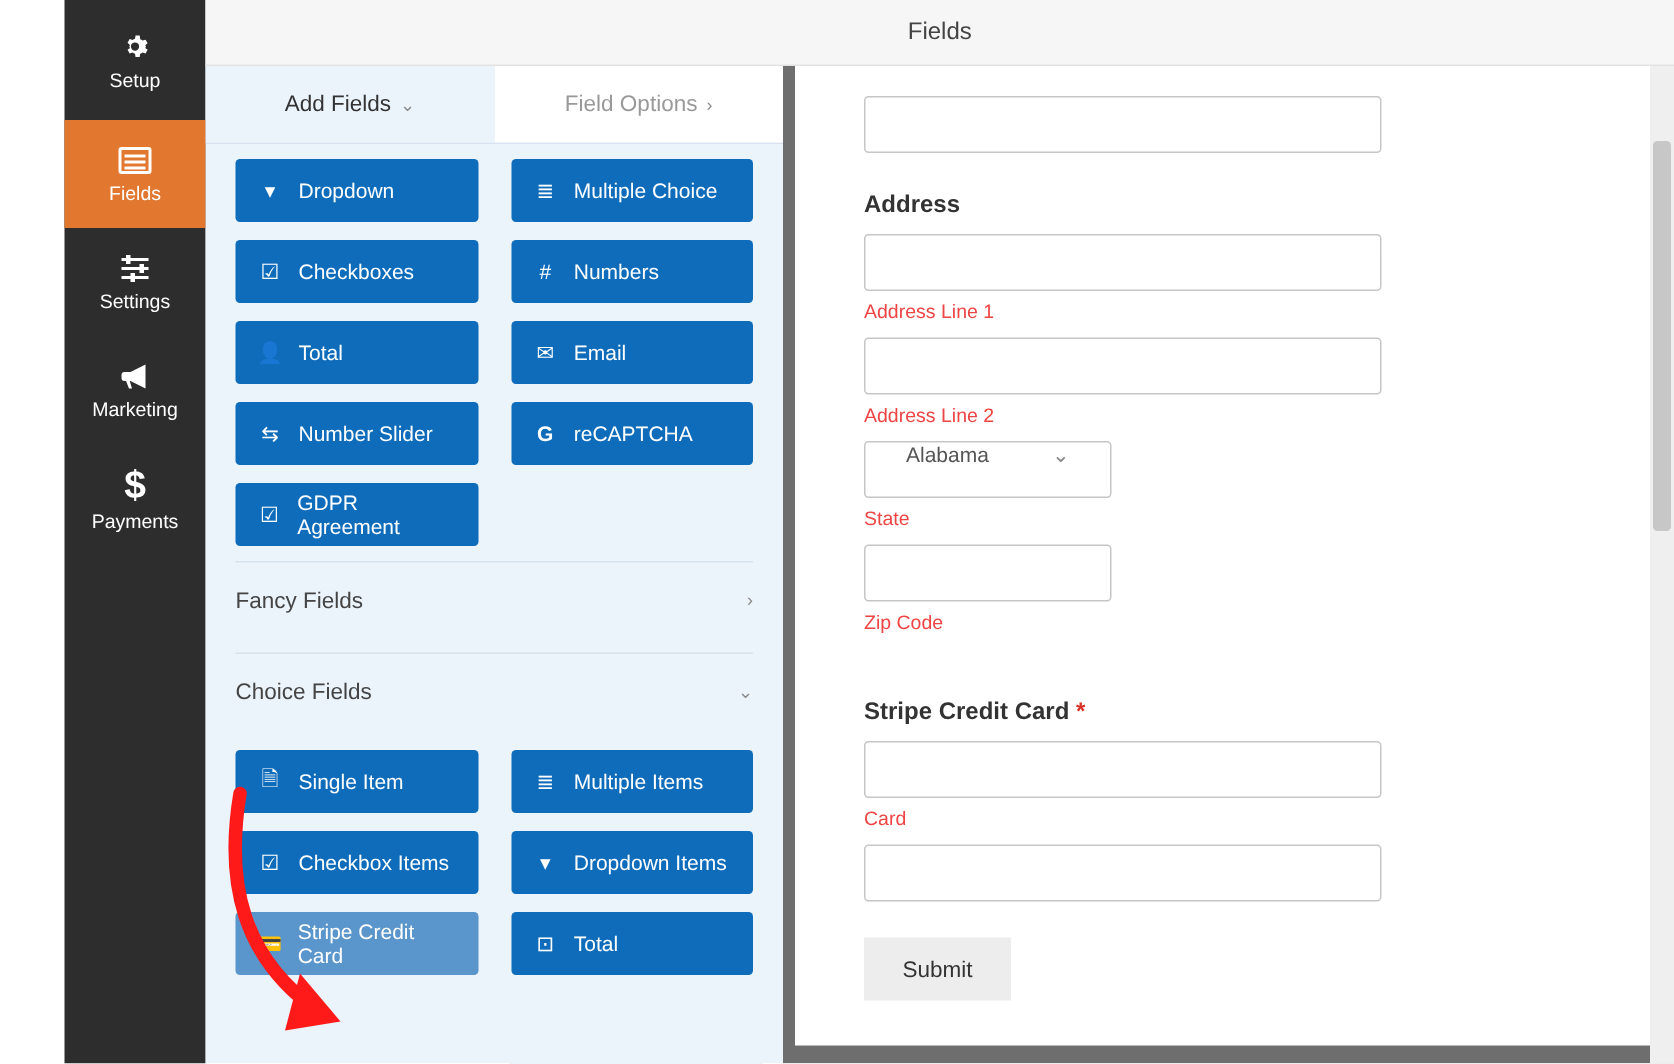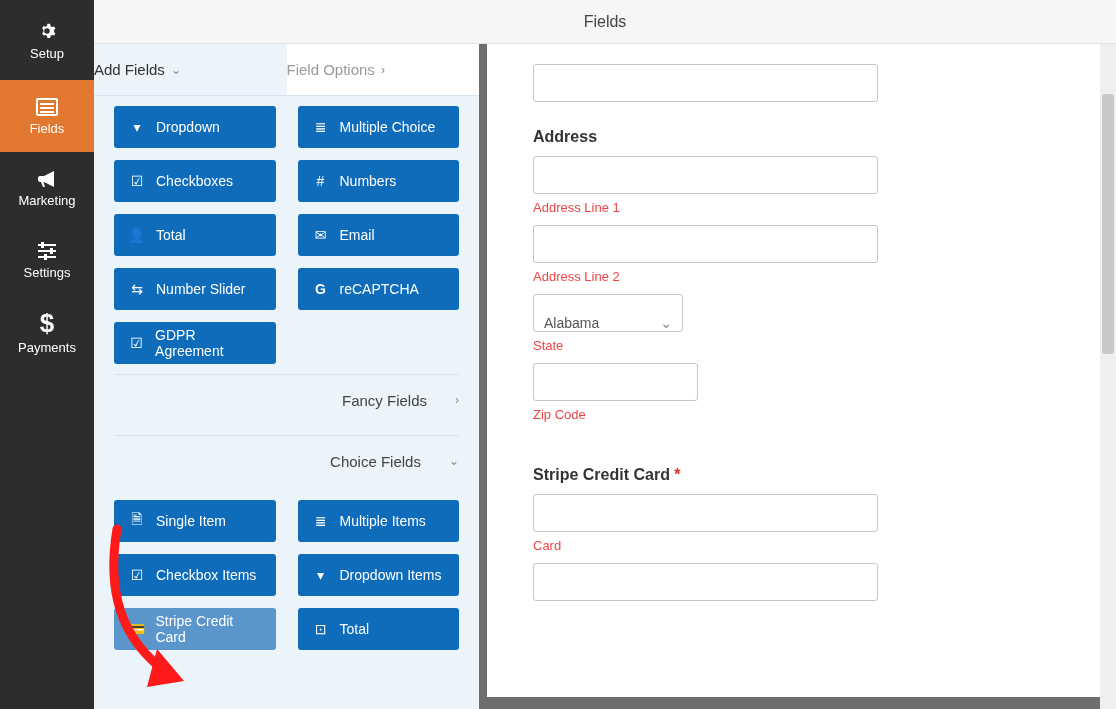--- a/index.html
+++ b/index.html
@@ -1,65 +1,65 @@
 <!DOCTYPE html>
 <html><head>
 <meta charset="utf-8">
 <style>
   * { box-sizing: border-box; }
   body { margin:0; font-family: -apple-system, BlinkMacSystemFont, "Segoe UI", Arial, sans-serif; background:#fff; color:#333; }
   .app { display:flex; width:1116px; height:709px; overflow:hidden; }
 
   
-  .nav { width:94px; background:#2d2d2d; color:#fff; display:flex; flex-direction:column; }
+  .nav { width:94px; background:#2d2d2d; color:#fff; display:flex; flex-direction:column;margin-left:43px; }
   .nav-item { height:72px; display:flex; flex-direction:column; align-items:center; justify-content:center; font-size:13px; cursor:pointer; gap:4px; }
   .nav-item:first-child { height:80px; }
   .nav-item.active { background:#e27730; }
   .nav-item .ic { font-size:22px; line-height:1; }
   .nav-item span { font-weight:400; }
 
   
   .right { flex:1; display:flex; flex-direction:column; position:relative; }
   .topbar { height:44px; display:flex; align-items:center; justify-content:center; background:#f6f6f6; border-bottom:1px solid #e3e3e3; font-size:16px; color:#444; }
   .content { flex:1; display:flex; position:relative; overflow:hidden; }
 
   
   .panel { width:385px; background:#ebf3fb; position:relative; display:flex; flex-direction:column; }
   .scrolltrack { position:absolute; right:-8px; top:46px; width:8px; bottom:0; background:transparent; }
   .scrollthumb { position:absolute; left:0; top:136px; width:8px; height:170px; background:#bfbfbf; border-radius:0; }
 
   .tabs { display:flex; height:52px; border-bottom:1px solid #d7e4ef; }
-  .tab { flex:1; display:flex; align-items:center; justify-content:flex-start; gap:6px; font-size:15px; cursor:pointer; }
+  .tab { flex:1; display:flex; align-items:center; justify-content:center; gap:6px; font-size:15px; cursor:pointer; }
   .tab.active { background:#ebf3fb; color:#333; font-weight:500;}
   .tab.inactive { background:#fff; color:#999; }
   .chev { font-size:12px; color:#888; }
 
   .panel-body { flex:1; padding:10px 20px 20px 20px; }
   .grid { display:grid; grid-template-columns:1fr 1fr; gap:12px 22px; }
   .field-btn { background:#0e6cbb; color:#fff; height:42px; display:flex; align-items:center; padding:0 14px; gap:10px; font-size:14px; border-radius:3px; cursor:grab; }
   .field-btn.light { background:#5a95cb; }
   .field-btn.full { grid-column:1/2; }
   .fic { width:18px; text-align:center; font-size:14px; }
 
-  .sect { display:flex; align-items:center; justify-content:flex-end; height:50px; font-size:15px; color:#444; cursor:pointer;gap:28px; }
+  .sect { display:flex; align-items:center; justify-content:space-between; height:50px; font-size:15px; color:#444; cursor:pointer;gap:28px; }
   .hr { height:1px; background:#d6e2ec; margin:10px 0 0 0; }
 
   
   .stage { flex:1; background:#6e6e6e; padding:0 12px 12px 8px; position:relative; }
   .scroll-right { position:absolute; right:0; top:0; bottom:0; width:16px; background:#efefef; }
   .scroll-right .thumb { position:absolute; left:2px; right:2px; top:50px; height:260px; background:#c7c7c7; border-radius:3px; }
   .card { background:#fff; height:100%; padding:10px 46px 24px 46px; position:relative; }
 
   .lbl { font-size:16px; font-weight:600; color:#333; margin-top:10px; }
   .req { color:#d93025; }
   .inp { width:345px; height:38px; border:1px solid #c6c6c6; border-radius:3px; margin-top:10px; background:#fff; }
   .sub { font-size:13px; color:#ef4444; margin-top:6px; }
   .row { display:flex; gap:14px; }
   .col .inp { width:165px; }
-  .sel { width:150px; height:38px; border:1px solid #c6c6c6; border-radius:3px; margin-top:10px; display:flex; align-items:flex-end; justify-content:space-between; padding:0 10px; font-size:14px; color:#555; background:#fff; cursor:pointer;}
+  .sel { width:165px; height:38px; border:1px solid #c6c6c6; border-radius:3px; margin-top:10px; display:flex; align-items:flex-start; justify-content:space-between; padding:0 27px; font-size:14px; color:#555; background:#fff; cursor:pointer;}
   .submit { margin-top:24px; height:42px; width:98px; background:#ededed; border:none; font-size:15px; color:#333; cursor:pointer; }
 
   
   .arrow { position:absolute; left:-5px; bottom:0; width:140px; height:200px; pointer-events:none; }
 
 </style>
 </head>
 <body>
 
 <div class="app">
@@ -72,39 +72,39 @@
       <span>Setup</span>
     </div>
     <div class="nav-item active">
       <svg class="ic" width="24" height="20" viewBox="0 0 24 20" fill="#fff">
           <rect x="2" y="2" width="20" height="16" rx="1" fill="none" stroke="#fff" stroke-width="2"></rect>
           <rect x="5" y="6" width="14" height="2"></rect>
           <rect x="5" y="10" width="14" height="2"></rect>
           <rect x="5" y="14" width="14" height="2"></rect>
         </svg>
       <span>Fields</span>
-    </div>
-    <div class="nav-item">
-      <svg class="ic" width="22" height="20" viewBox="0 0 22 20" fill="#fff">
-          <path d="M18 2L8 7H4a2 2 0 0 0-2 2v2a2 2 0 0 0 2 2h1l2 5h2l-1.5-5H8l10 5V2z"></path>
-        </svg>
-      <span>Marketing</span>
     </div>
     <div class="nav-item">
       <svg class="ic" width="22" height="20" viewBox="0 0 22 20" fill="#fff">
           <rect x="2" y="3" width="18" height="2"></rect>
           <rect x="2" y="9" width="18" height="2"></rect>
           <rect x="2" y="15" width="18" height="2"></rect>
           <rect x="5" y="1" width="3" height="6"></rect>
           <rect x="14" y="7" width="3" height="6"></rect>
           <rect x="8" y="13" width="3" height="6"></rect>
         </svg>
       <span>Settings</span>
     </div>
     <div class="nav-item">
+      <svg class="ic" width="22" height="20" viewBox="0 0 22 20" fill="#fff">
+          <path d="M18 2L8 7H4a2 2 0 0 0-2 2v2a2 2 0 0 0 2 2h1l2 5h2l-1.5-5H8l10 5V2z"></path>
+        </svg>
+      <span>Marketing</span>
+    </div>
+    <div class="nav-item">
       <div class="ic" style="font-size:26px;font-weight:600">$</div>
       <span>Payments</span>
     </div>
   </div>
 
   <div class="right">
     <div class="topbar">
       <span>Fields</span>
     </div>
 
@@ -236,20 +236,21 @@
             <div class="sub">Zip Code</div>
           </div>
 
           <div class="lbl" style="margin-top:44px">
             <span>Stripe Credit Card</span><span class="req"> *</span>
           </div>
           <div class="inp"></div>
           <div class="sub">Card</div>
           <div class="inp"></div>
 
+          <button class="submit">Submit</button>
         </div>
         <div class="scroll-right">
           <div class="thumb"></div>
         </div>
       </div>
     </div>
   </div>
 </div>
 
 </body></html>

